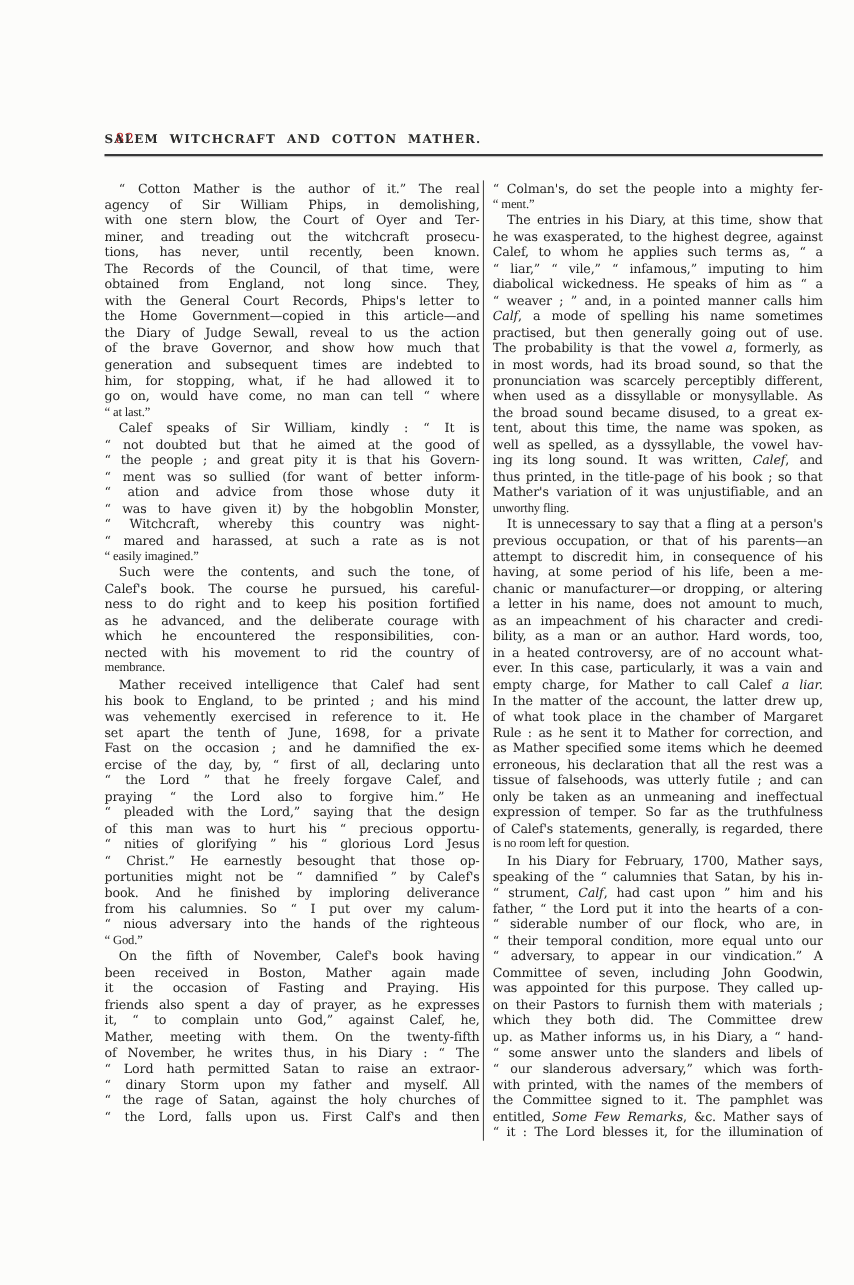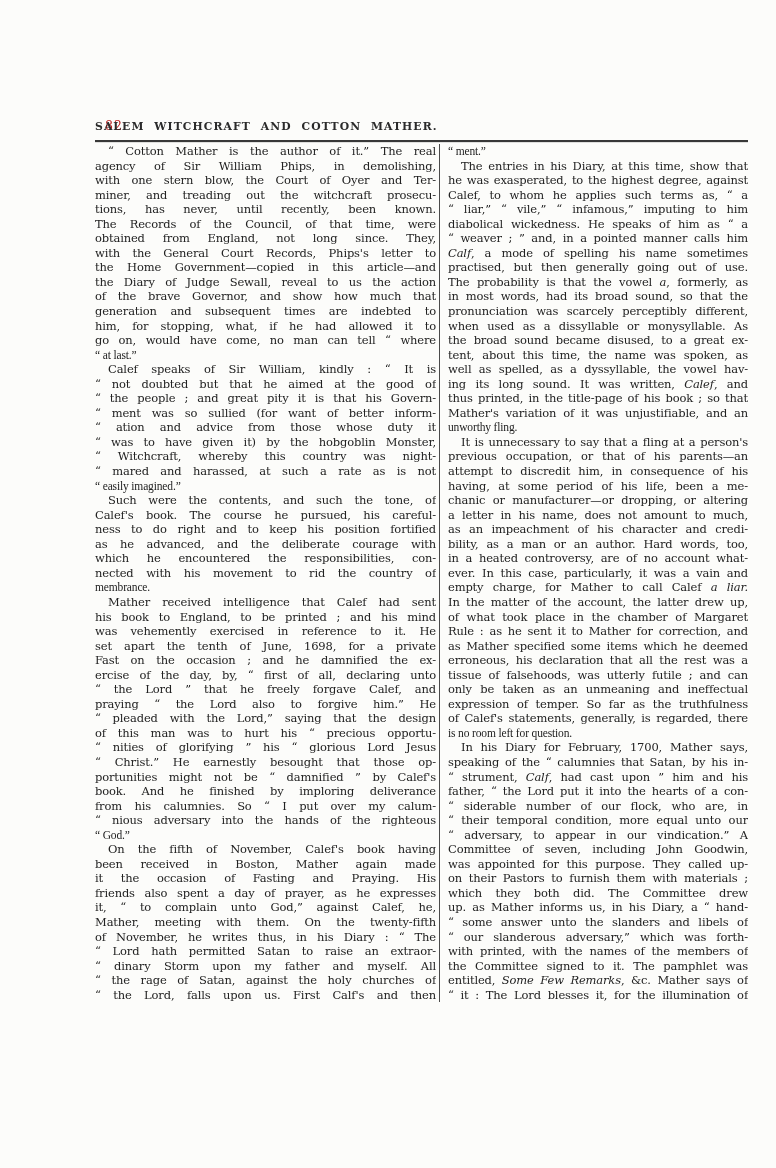--- a/index.html
+++ b/index.html
@@ -9,21 +9,21 @@
     font-family:"DejaVu Serif", serif;
   }
   .sheet{position:absolute;left:95px;top:116px;width:653px;}
   .header{position:relative;height:21px;}
   .pagenum{position:absolute;left:10px;top:2px;font-size:12.5px;letter-spacing:1px;color:#b91c1c;}
   .rtitle{
     position:absolute;left:0;right:70px;top:4px;text-align:left;
     font-size:10.8px;font-weight:bold;letter-spacing:1.1px;word-spacing:5px;color:#2b2b2b;
   }
   .rule{height:2px;background:#383838;margin-top:3px;box-shadow:0 1px 0 rgba(60,60,60,.15);}
-  .cols{display:flex;margin-top:2px;}
+  .cols{display:flex;margin-top:22px;}
   .col{flex-shrink:0;}
   .col-left{width:341px;}
   .divider{width:1px;background:#4a4a4a;margin-left:3px;}
   .col-right{flex:1;margin-left:8px;}
   .line{
     font-size:11.5px;line-height:14.55px;height:14.55px;overflow:hidden;
     letter-spacing:-0.15px;
     text-align:justify;text-align-last:justify;
   }
   .line.pend{text-align-last:auto;font-family:Liberation Serif, serif;}
@@ -96,20 +96,21 @@
         <div class="line">it, “ to complain unto God,” against Calef, he,</div>
         <div class="line">Mather, meeting with them.  On the twenty-fifth</div>
         <div class="line">of November, he writes thus, in his Diary : “ The</div>
         <div class="line">“ Lord hath permitted Satan to raise an extraor-</div>
         <div class="line">“ dinary Storm upon my father and myself.  All</div>
         <div class="line">“ the rage of Satan, against the holy churches of</div>
         <div class="line">“ the Lord, falls upon us.  First Calf's and then</div>
       </div>
     <div class="divider"></div>
     <div class="col col-right" id="right-col">
+        <div class="line">“ Colman's, do set the people into a mighty fer-</div>
         <div class="line pend">“ ment.”</div>
         <div class="line indent">The entries in his Diary, at this time, show that</div>
         <div class="line">he was exasperated, to the highest degree, against</div>
         <div class="line">Calef, to whom he applies such terms as, “ a</div>
         <div class="line">“ liar,” “ vile,” “ infamous,” imputing to him</div>
         <div class="line">diabolical wickedness.  He speaks of him as “ a</div>
         <div class="line">“ weaver ; ” and, in a pointed manner calls him</div>
         <div class="line"><i>Calf</i>, a mode of spelling his name sometimes</div>
         <div class="line">practised, but then generally going out of use.</div>
         <div class="line">The probability is that the vowel <i>a</i>, formerly, as</div>

